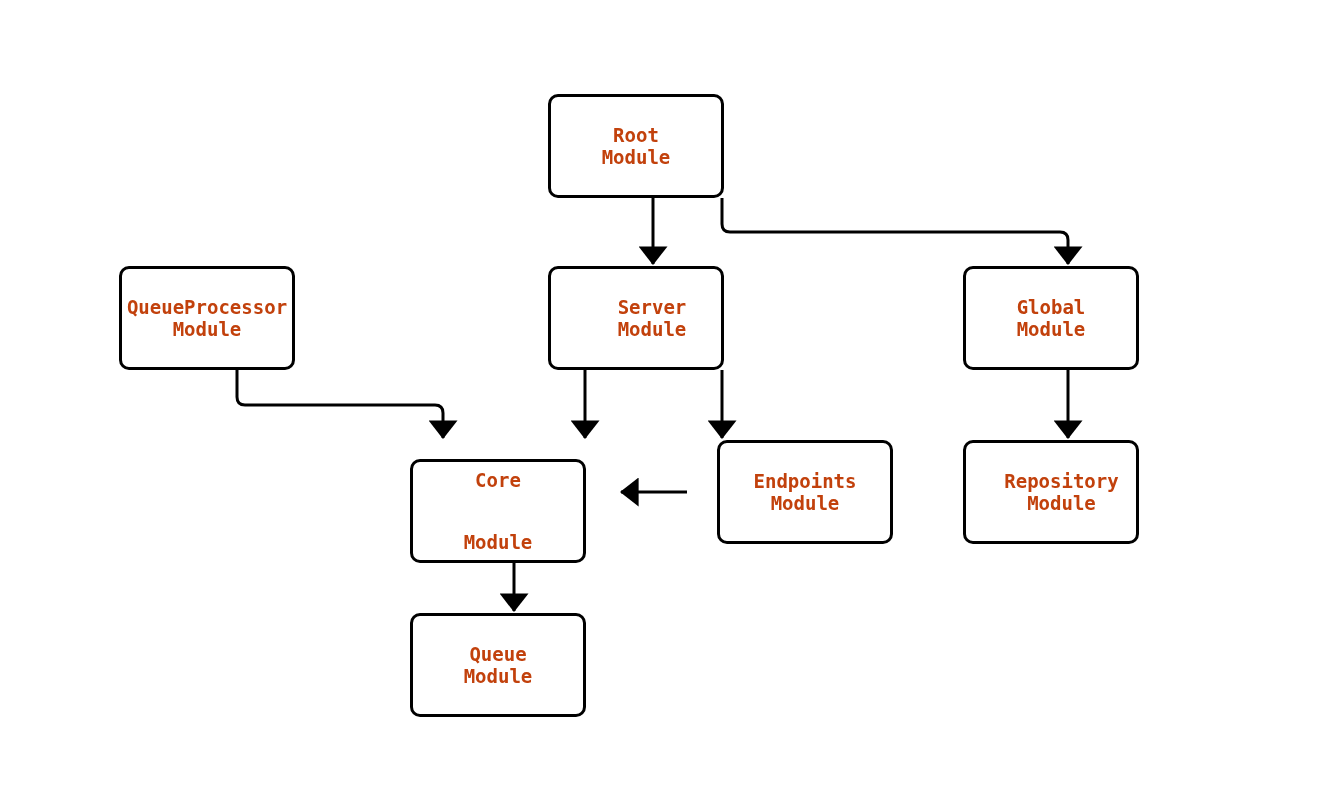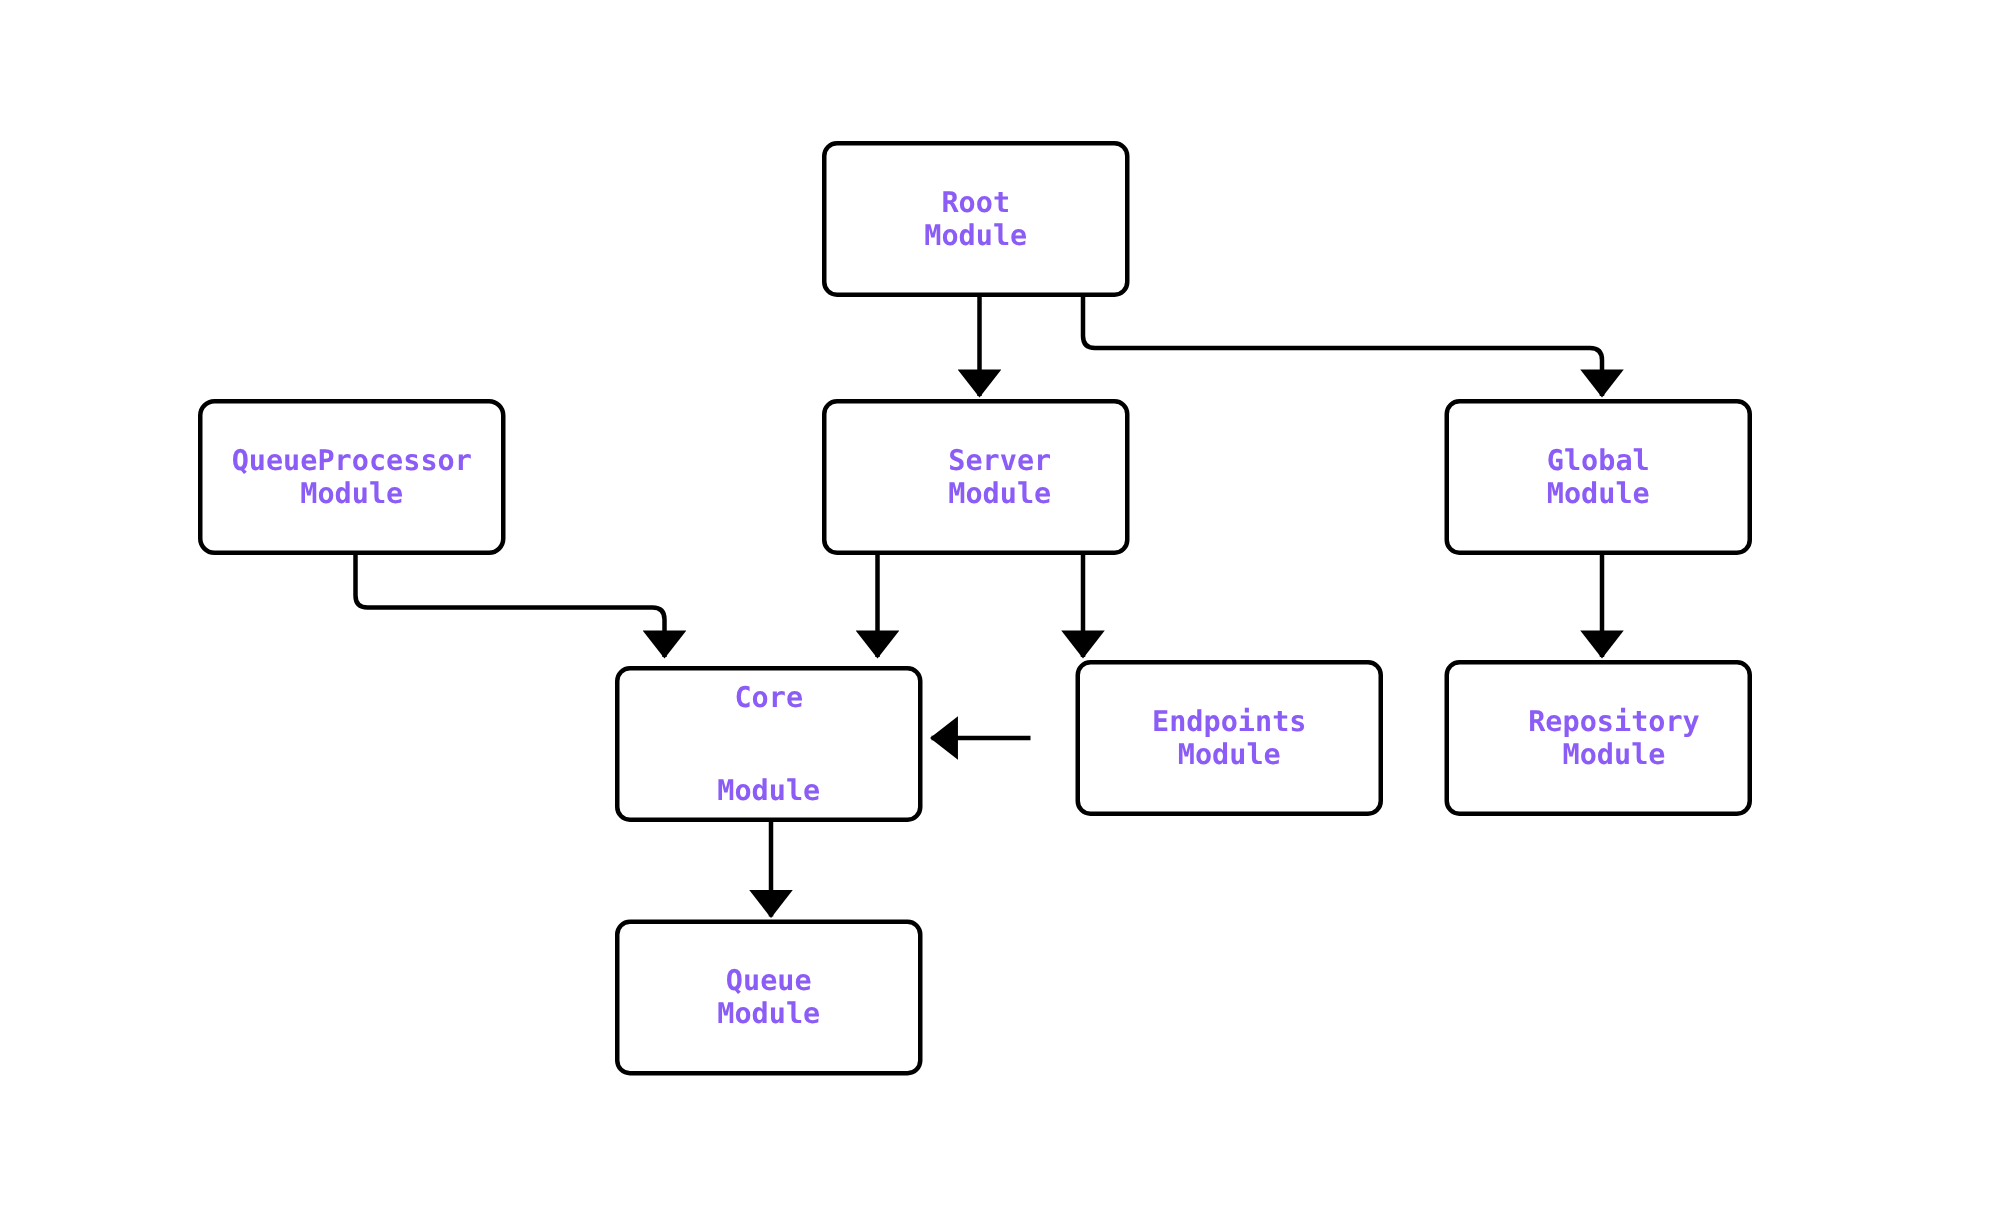--- a/index.html
+++ b/index.html
@@ -22,43 +22,43 @@
     width: 1337px;
     height: 809px;
   }
   .edge {
     fill: none;
     stroke: #000000;
     stroke-width: 3;
   }
   .node {
     position: absolute;
-    width: 205px;
+    width: 176px;
     height: 104px;
     box-sizing: border-box;
     background: #ffffff;
     border: 3px solid #000000;
     border-radius: 10px;
     display: flex;
     flex-direction: column;
     align-items: center;
     justify-content: center;
     text-align: center;
     font-weight: bold;
     font-size: 19px;
     line-height: 22px;
-    color: #8b5cf6;
+    color: #c2410c;
   }
   .node span { display: block; }
   
   #node-root          { left: 548px;  top: 94px;  }
-  #node-queueprocessor{ left: 132px;  top: 266px; border-radius: 11px; }
+  #node-queueprocessor{ left: 119px;  top: 266px; }
   #node-server        { left: 548px;  top: 266px; padding-left: 32px; }
   #node-global        { left: 963px;  top: 266px; }
-  #node-core          { left: 410px;  top: 444px; gap: 40px; }
+  #node-core          { left: 410px;  top: 459px; gap: 40px; }
   #node-endpoints     { left: 717px;  top: 440px; }
   #node-repository    { left: 963px;  top: 440px; padding-left: 21px; }
   #node-queue         { left: 410px;  top: 613px; text-align: center; }
 </style>
 </head>
 <body>
 
 <div id="stage">
 
   <svg id="edges" viewBox="0 0 1337 809" xmlns="http://www.w3.org/2000/svg" aria-hidden="true">

